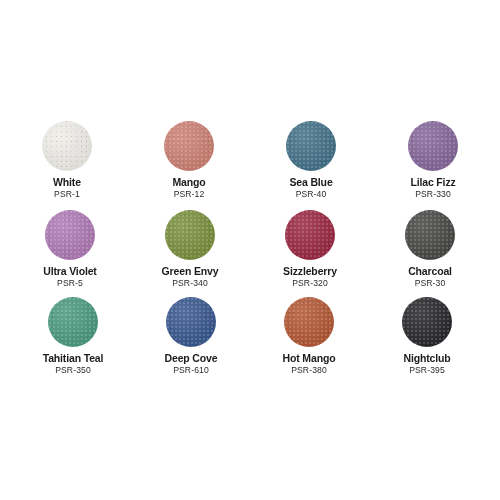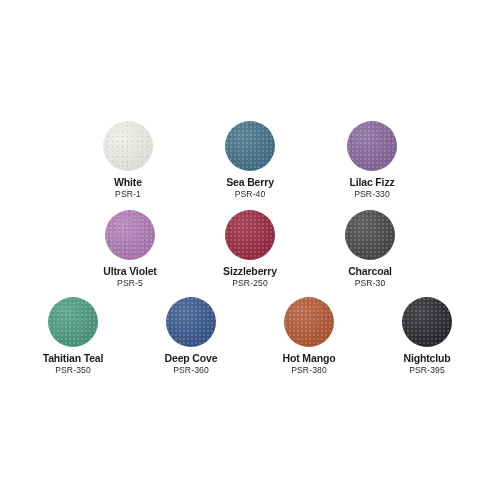--- a/index.html
+++ b/index.html
@@ -111,23 +111,30 @@
     <div class="swatch-row row-0">
       <div class="swatch-cell">
         <div class="swatch-disc-wrap">
           <div class="swatch-disc" style="background-color: rgb(239, 237, 232);"></div>
         </div>
         <div class="swatch-name">White</div>
         <div class="swatch-code">PSR-1</div>
       </div>
       <div class="swatch-cell">
         <div class="swatch-disc-wrap">
+          <div class="swatch-disc" style="background-color: rgb(205, 130, 117);"></div>
+        </div>
+        <div class="swatch-name">Mango</div>
+        <div class="swatch-code">PSR-12</div>
+      </div>
+      <div class="swatch-cell">
+        <div class="swatch-disc-wrap">
           <div class="swatch-disc" style="background-color: rgb(69, 115, 138);"></div>
         </div>
-        <div class="swatch-name">Sea Berry</div>
+        <div class="swatch-name">Sea Blue</div>
         <div class="swatch-code">PSR-40</div>
       </div>
       <div class="swatch-cell">
         <div class="swatch-disc-wrap">
           <div class="swatch-disc" style="background-color: rgb(135, 105, 156);"></div>
         </div>
         <div class="swatch-name">Lilac Fizz</div>
         <div class="swatch-code">PSR-330</div>
       </div>
     </div>
@@ -135,24 +142,31 @@
     <div class="swatch-row row-1">
       <div class="swatch-cell">
         <div class="swatch-disc-wrap">
           <div class="swatch-disc" style="background-color: rgb(176, 124, 182);"></div>
         </div>
         <div class="swatch-name">Ultra Violet</div>
         <div class="swatch-code">PSR-5</div>
       </div>
       <div class="swatch-cell">
         <div class="swatch-disc-wrap">
+          <div class="swatch-disc" style="background-color: rgb(124, 145, 64);"></div>
+        </div>
+        <div class="swatch-name">Green Envy</div>
+        <div class="swatch-code">PSR-340</div>
+      </div>
+      <div class="swatch-cell">
+        <div class="swatch-disc-wrap">
           <div class="swatch-disc" style="background-color: rgb(156, 43, 69);"></div>
         </div>
         <div class="swatch-name">Sizzleberry</div>
-        <div class="swatch-code">PSR-250</div>
+        <div class="swatch-code">PSR-320</div>
       </div>
       <div class="swatch-cell">
         <div class="swatch-disc-wrap">
           <div class="swatch-disc" style="background-color: rgb(74, 74, 72);"></div>
         </div>
         <div class="swatch-name">Charcoal</div>
         <div class="swatch-code">PSR-30</div>
       </div>
     </div>
 
@@ -162,21 +176,21 @@
           <div class="swatch-disc" style="background-color: rgb(77, 156, 129);"></div>
         </div>
         <div class="swatch-name">Tahitian Teal</div>
         <div class="swatch-code">PSR-350</div>
       </div>
       <div class="swatch-cell">
         <div class="swatch-disc-wrap">
           <div class="swatch-disc" style="background-color: rgb(59, 90, 144);"></div>
         </div>
         <div class="swatch-name">Deep Cove</div>
-        <div class="swatch-code">PSR-360</div>
+        <div class="swatch-code">PSR-610</div>
       </div>
       <div class="swatch-cell">
         <div class="swatch-disc-wrap">
           <div class="swatch-disc" style="background-color: rgb(180, 90, 55);"></div>
         </div>
         <div class="swatch-name">Hot Mango</div>
         <div class="swatch-code">PSR-380</div>
       </div>
       <div class="swatch-cell">
         <div class="swatch-disc-wrap">

